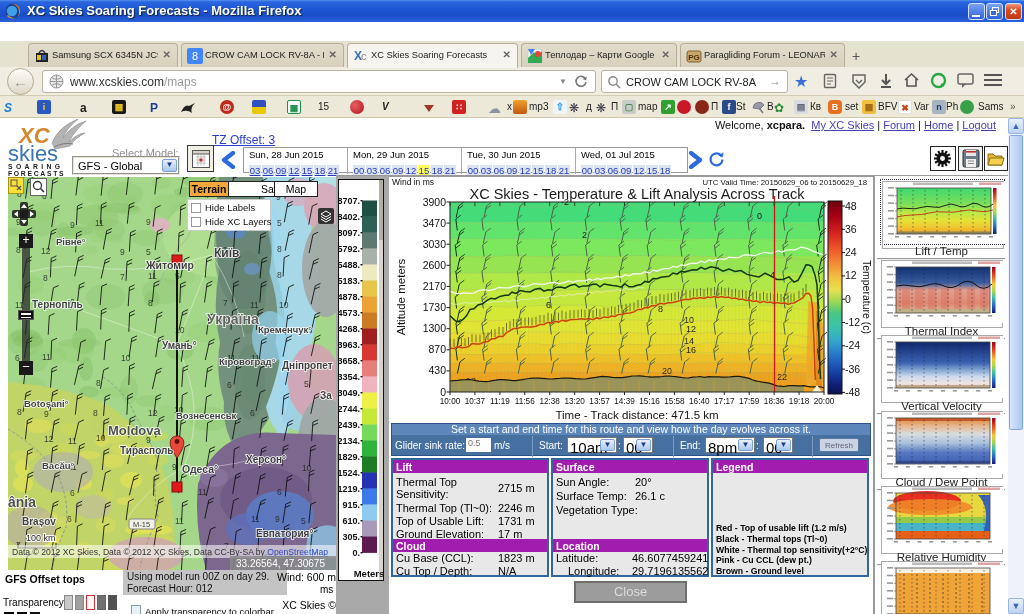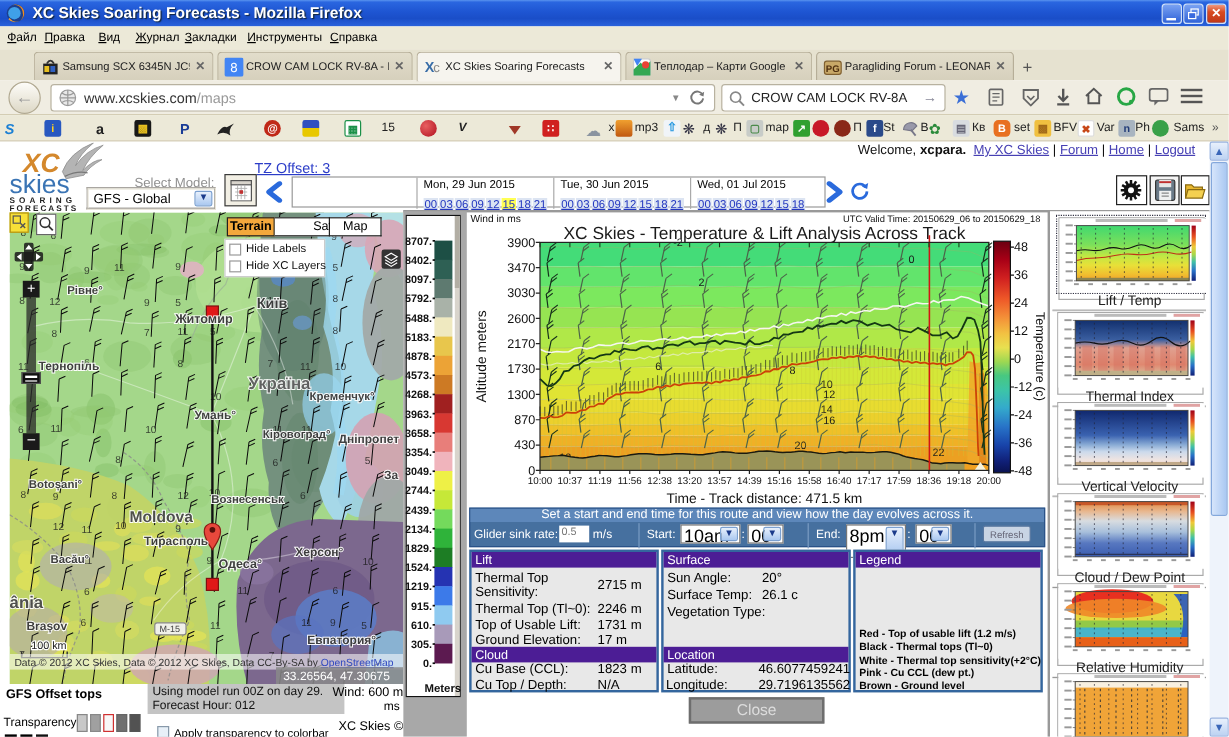--- a/index.html
+++ b/index.html
@@ -25,21 +25,21 @@
 a.blu{color:#2b3cc8;text-decoration:underline;}
 #welcome{position:absolute;left:0;top:1px;width:996px;text-align:right;font-size:11px;color:#111;}
 #welcome a{color:#4740b4;text-decoration:underline;}
 .hourrow a{display:inline-block;width:12px;text-align:center;color:#2438c0;text-decoration:underline;background:#dce4f2;margin-right:1px;font-size:9.5px;}
 .selbox{border:2px groove #e8e4d8;background:#fff;font-size:11px;position:relative;}
 .bsel{position:absolute;background:#fff;border:1px solid #777;}
 .bsel .tx{position:absolute;left:2px;top:1px;color:#000;font-size:15px;}
 .selarr{position:absolute;right:1px;top:1px;bottom:1px;width:15px;background:linear-gradient(#e8f0fc,#aac8f0);border:1px solid #7ba0d0;border-radius:2px;color:#1a3a8a;font-size:8px;text-align:center;}
 
 .bluepanel{position:absolute;background:#e8e8e8;border:2px solid #34669e;}
-.phead{background:#4c1d95;color:#fff;font-size:10.5px;font-weight:normal;padding:1px 0 1px 3px;height:13px;}
+.phead{background:#a21caf;color:#fff;font-size:10.5px;font-weight:bold;padding:1px 0 1px 3px;height:13px;}
 .prow{position:absolute;font-size:11px;color:#000;}
 #closebtn{position:absolute;left:574px;top:463px;width:113px;height:22px;background:#9c9c9c;border:2px solid #6e6e6e;color:#dcdcdc;font-size:13px;text-align:center;line-height:18px;}
 .thumblabel{position:absolute;width:133px;text-align:center;font-size:11.5px;color:#222;}
 </style></head><body>
 <div id="root">
     <div id="titlebar" class="abs">
 <svg class="abs" style="left:5px;top:3px" width="16" height="16" viewBox="0 0 16 16">
 <circle cx="8" cy="8" r="7.4" fill="#1b3f8f"></circle>
         <circle cx="7" cy="8" r="5.2" fill="#3fa0e8"></circle>
 <path d="M8 .8 A7.2 7.2 0 0 1 15.2 8 A7.2 7.2 0 0 1 12 14 A6 6 0 0 0 14 8 A7 7 0 0 0 5 1.4 Z" fill="#f08c1e"></path>
@@ -48,29 +48,20 @@
 <div class="t">XC Skies Soaring Forecasts - Mozilla Firefox</div>
 <div class="winbtn" style="right:39px;background:linear-gradient(#7aa2f2,#2f62d8);">
         <span style="position:absolute;left:3px;bottom:2px;width:8px;height:2.5px;background:#fff;"></span>
       </div>
 <div class="winbtn" style="right:21px;background:linear-gradient(#7aa2f2,#2f62d8);">
         <span style="position:absolute;left:5px;top:3px;width:7px;height:6px;border:1.5px solid #fff;"></span>
         <span style="position:absolute;left:3px;top:6px;width:7px;height:6px;border:1.5px solid #fff;background:#3a6ade;"></span>
       </div>
 <div class="winbtn" style="right:2px;background:linear-gradient(#f09a80,#d84a20 40%,#c03818);">✕</div>
 </div>
-    <div id="menubar" class="abs">
-      <span style="left:6px"><u>Ф</u>айл</span>
-      <span style="left:37px"><u>П</u>равка</span>
-      <span style="left:82px"><u>В</u>ид</span>
-      <span style="left:113px"><u>Ж</u>урнал</span>
-      <span style="left:154px"><u>З</u>акладки</span>
-      <span style="left:206px"><u>И</u>нструменты</span>
-      <span style="left:275px"><u>С</u>правка</span>
-    </div>
     <div id="tabstrip" class="abs">
       <div class="tab" style="left:28px;width:150px">
         <span class="fav"><svg width="16" height="16">
             <rect x="2" y="5" width="12" height="9" fill="#222"></rect>
             <rect x="3" y="7" width="4" height="5" fill="#e8c020"></rect>
             <rect x="8" y="7" width="4" height="5" fill="#3060c0"></rect>
             <path d="M5 5 Q8 0 11 5" stroke="#333" fill="none" stroke-width="1.5"></path>
           </svg></span>
         <span class="lbl" style="max-width:106px">Samsung SCX 6345N JC91 00...</span>
         <span class="x">✕</span>
@@ -245,20 +236,24 @@
         <path d="M13 2 L4 9 L13 16" stroke="#2a6adc" stroke-width="4.2" fill="none" stroke-linecap="round" stroke-linejoin="round"></path>
       </svg>
       <svg class="abs" style="left:688px;top:33px" width="16" height="18" viewBox="0 0 16 18">
         <path d="M3 2 L12 9 L3 16" stroke="#2a6adc" stroke-width="4.2" fill="none" stroke-linecap="round" stroke-linejoin="round"></path>
       </svg>
       <svg class="abs" style="left:708px;top:33px" width="17" height="17" viewBox="0 0 17 17">
         <path d="M13.5 5 A6 6 0 1 0 14.5 8.5" stroke="#2a6adc" stroke-width="2.2" fill="none"></path>
         <path d="M15.5 1.5 L14.6 6.4 L10.2 4.4 Z" fill="#2a6adc"></path>
       </svg>
       <div class="abs" style="left:243px;top:29px;width:445px;height:26px;border:1px solid #999;background:#fff;">
+        <div class="abs" style="left:0px;top:0;width:103px;height:26px;padding:1px 0 0 5px;">
+          <div style="font-size:9.5px;color:#000;">Sun, 28 Jun 2015</div>
+          <div class="hourrow"><a href="#" style="">03</a><a href="#" style="">06</a><a href="#" style="">09</a><a href="#" style="">12</a><a href="#" style="">15</a><a href="#" style="">18</a><a href="#" style="">21</a></div>
+        </div>
         <div class="abs" style="left:103px;top:0;width:114px;height:26px;border-left:1px solid #aaa;padding:1px 0 0 5px;">
           <div style="font-size:9.5px;color:#000;">Mon, 29 Jun 2015</div>
           <div class="hourrow"><a href="#" style="">00</a><a href="#" style="">03</a><a href="#" style="">06</a><a href="#" style="">09</a><a href="#" style="">12</a><a href="#" style="background:#ffff55;">15</a><a href="#" style="">18</a><a href="#" style="">21</a></div>
         </div>
         <div class="abs" style="left:217px;top:0;width:114px;height:26px;border-left:1px solid #aaa;padding:1px 0 0 5px;">
           <div style="font-size:9.5px;color:#000;">Tue, 30 Jun 2015</div>
           <div class="hourrow"><a href="#" style="">00</a><a href="#" style="">03</a><a href="#" style="">06</a><a href="#" style="">09</a><a href="#" style="">12</a><a href="#" style="">15</a><a href="#" style="">18</a><a href="#" style="">21</a></div>
         </div>
         <div class="abs" style="left:331px;top:0;width:113px;height:26px;border-left:1px solid #aaa;padding:1px 0 0 5px;">
           <div style="font-size:9.5px;color:#000;">Wed, 01 Jul 2015</div>
@@ -1617,21 +1612,21 @@
             <span class="tx">10am</span>
             <span class="selarr">▼</span>
           </span>
 <span class="abs" style="left:226px;top:4px;">:</span>
 <span class="bsel" style="left:231px;top:1px;width:30px;height:16px;">
             <span class="tx">00</span>
             <span class="selarr">▼</span>
           </span>
 <span class="abs" style="left:281px;top:0;width:1px;height:21px;background:#7a9cc4;"></span>
 <span class="abs" style="left:288px;top:4px;">End:</span>
-<span class="bsel" style="left:313px;top:1px;width:50px;height:28px;">
+<span class="bsel" style="left:313px;top:1px;width:50px;height:16px;">
             <span class="tx">8pm</span>
             <span class="selarr">▼</span>
           </span>
 <span class="abs" style="left:364px;top:4px;">:</span>
 <span class="bsel" style="left:371px;top:1px;width:30px;height:16px;">
             <span class="tx">00</span>
             <span class="selarr">▼</span>
           </span>
 <span class="abs" style="left:420px;top:0;width:1px;height:21px;background:#7a9cc4;"></span>
 <span class="abs" style="left:427px;top:2px;width:40px;height:14px;background:#c8d4e4;border:1px solid #5a78a0;border-radius:2px;color:#667;font-size:8px;text-align:center;line-height:13px;">Refresh</span>
@@ -1656,21 +1651,21 @@
       <div class="bluepanel" style="left:551px;top:340px;width:158px;height:119px;">
         <div class="phead">Surface</div>
         <div class="prow" style="left:3px;top:16px;">Sun Angle:</div>
         <div class="prow" style="left:82px;top:16px;">20°</div>
 <div class="prow" style="left:3px;top:30px;">Surface Temp:</div>
         <div class="prow" style="left:82px;top:30px;">26.1 c</div>
 <div class="prow" style="left:3px;top:44px;">Vegetation Type:</div>
 <div class="phead" style="position:absolute;left:0;right:0;top:79px;">Location</div>
 <div class="prow" style="left:3px;top:92px;">Latitude:</div>
         <div class="prow" style="left:79px;top:92px;">46.6077459241</div>
-<div class="prow" style="left:2px;top:105px;text-align:right;">Longitude:</div>
+<div class="prow" style="left:15px;top:105px;text-align:right;">Longitude:</div>
         <div class="prow" style="left:79px;top:105px;">29.7196135562</div>
 </div>
       <div class="bluepanel" style="left:711px;top:340px;width:158px;height:119px;">
         <div class="phead">Legend</div>
 <div class="abs" style="left:3px;top:63px;font-size:8.7px;font-weight:bold;color:#000;line-height:10.8px;white-space:nowrap;">
 Red - Top of usable lift (1.2 m/s)<br>Black - Thermal tops (Tl~0)<br>White - Thermal top sensitivity(+2°C)<br>Pink - Cu CCL (dew pt.)<br>Brown - Ground level</div>
 </div>
       <div id="closebtn">Close</div>
       <div class="abs" style="left:875px;top:58px;width:133px;height:438px;background:#fff;overflow:hidden;">
         <div class="abs" style="left:5px;top:3px;width:125px;height:66px;border:1px dotted #334;padding:1px;">

